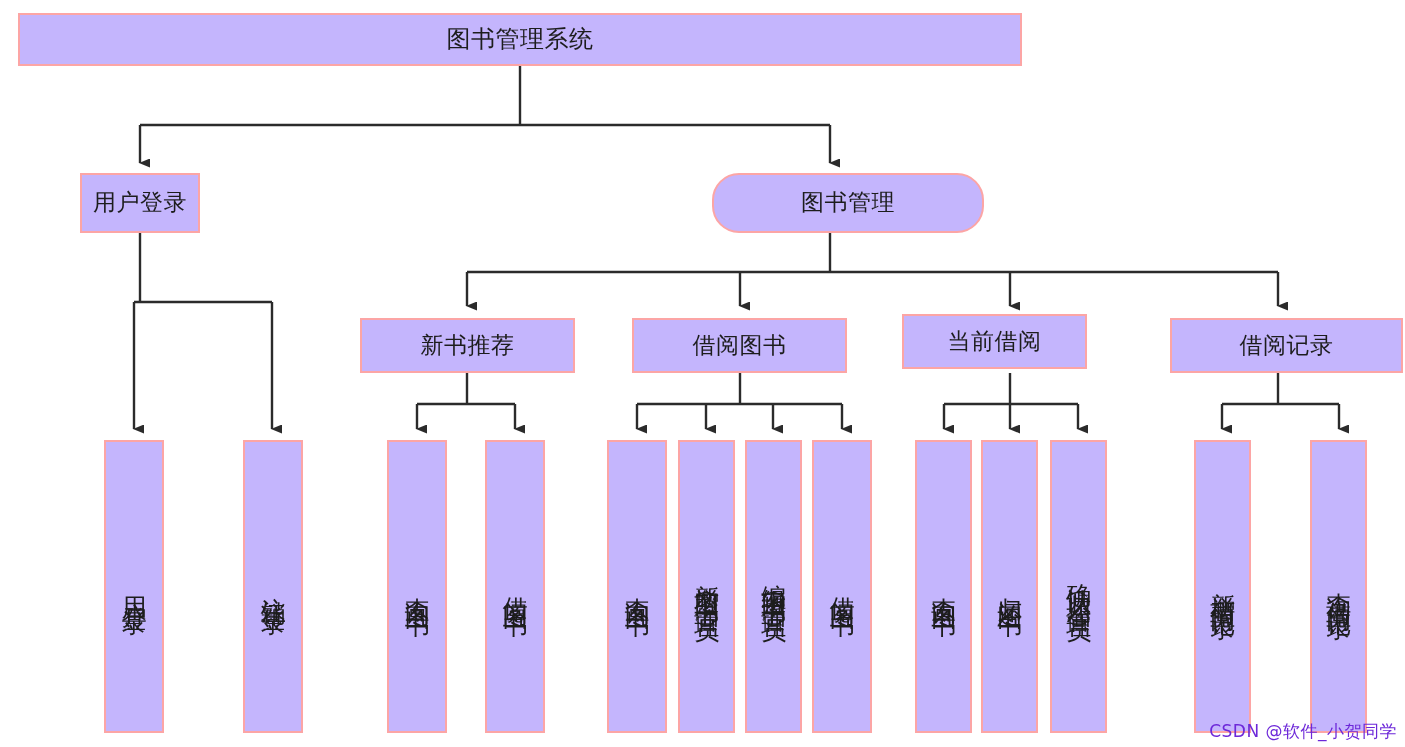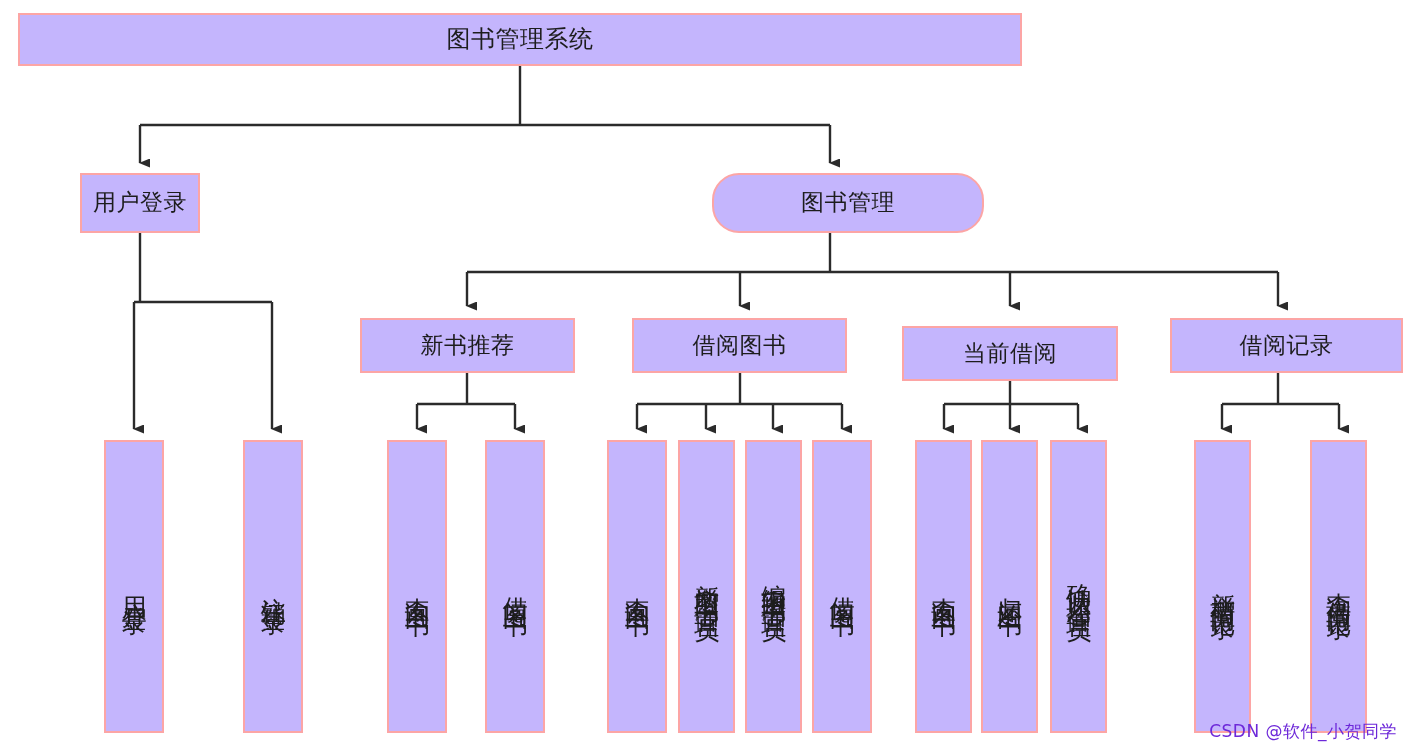--- a/index.html
+++ b/index.html
@@ -119,21 +119,21 @@
     </g>
   </svg>
 
   <div class="node horiz root" style="left:18px; top:13px; width:1004px; height:53px;">图书管理系统</div>
 
   <div class="node horiz" style="left:80px; top:173px; width:120px; height:60px;">用户登录</div>
   <div class="node horiz" style="left:712px; top:173px; width:272px; height:60px;border-radius:27px;">图书管理</div>
 
   <div class="node horiz" style="left:360px; top:318px; width:215px; height:55px;">新书推荐</div>
   <div class="node horiz" style="left:632px; top:318px; width:215px; height:55px;">借阅图书</div>
-  <div class="node horiz" style="left:902px; top:326px; width:216px; height:55px;">当前借阅</div>
+  <div class="node horiz" style="left:902px; top:314px; width:185px; height:55px;">当前借阅</div>
   <div class="node horiz" style="left:1170px; top:318px; width:233px; height:55px;">借阅记录</div>
 
   <div class="node vert" style="left:104px; top:440px; width:60px; height:293px;">用户登录</div>
   <div class="node vert" style="left:243px; top:440px; width:60px; height:293px;">注销登录</div>
 
   <div class="node vert" style="left:387px; top:440px; width:60px; height:293px;">查询图书</div>
   <div class="node vert" style="left:485px; top:440px; width:60px; height:293px;">借阅图书</div>
 
   <div class="node vert" style="left:607px; top:440px; width:60px; height:293px;">查询图书</div>
   <div class="node vert" style="left:678px; top:440px; width:57px; height:293px;">新增图书（管理员）</div>

